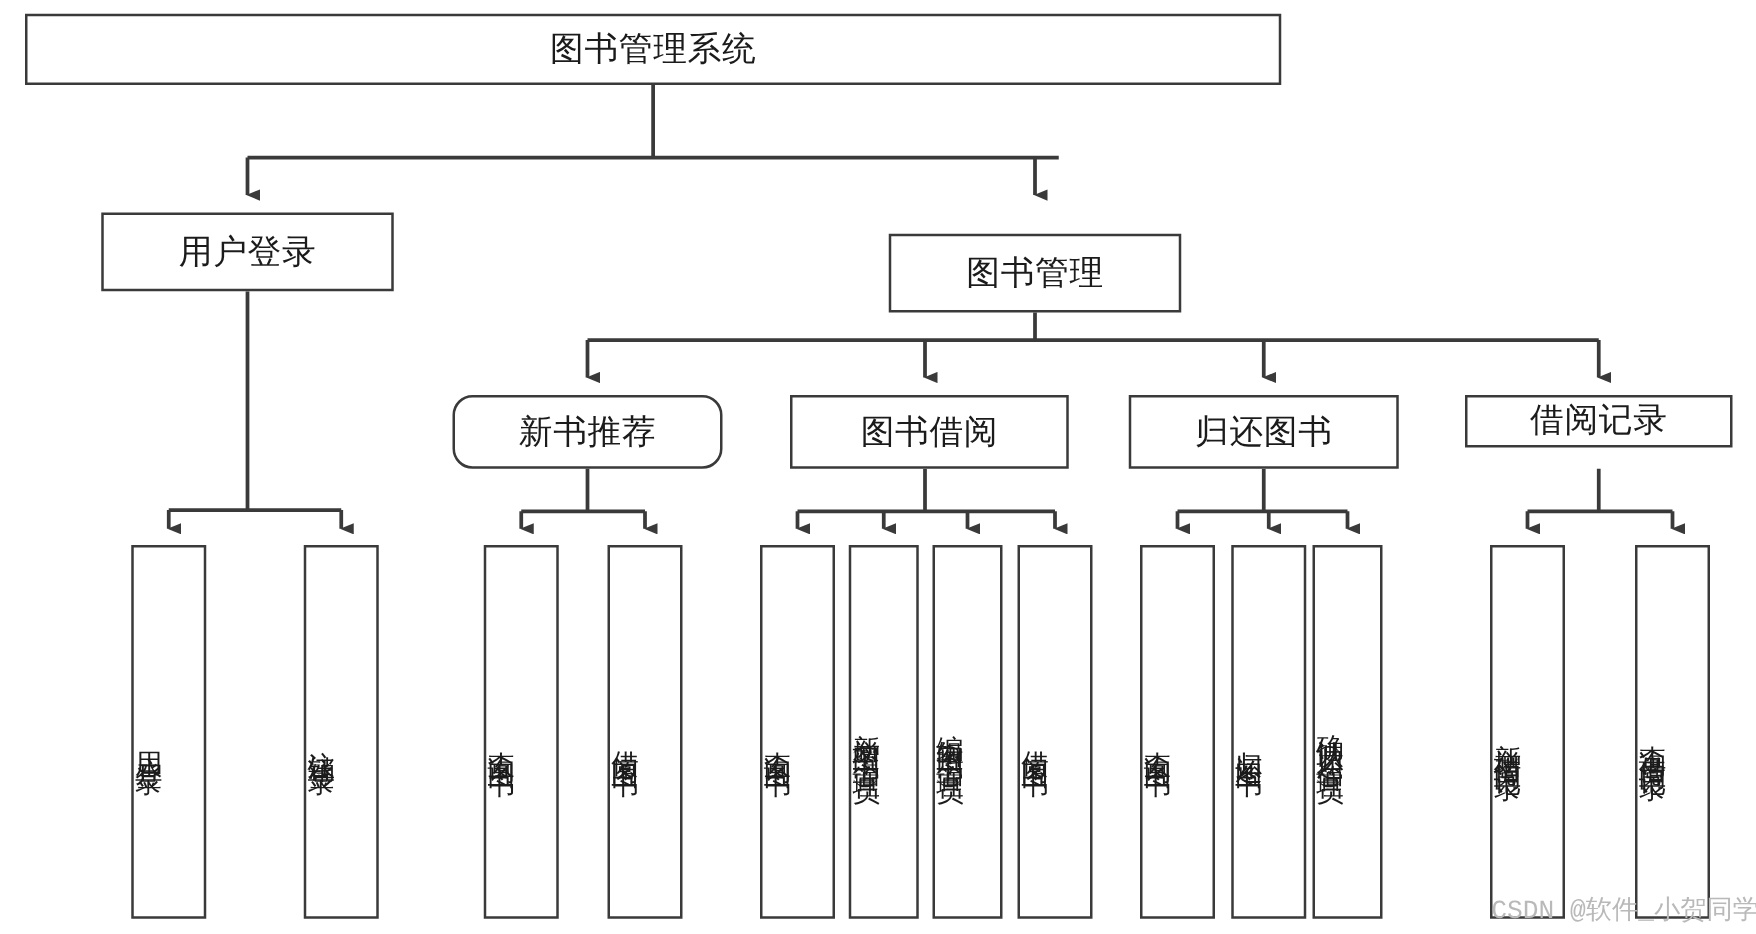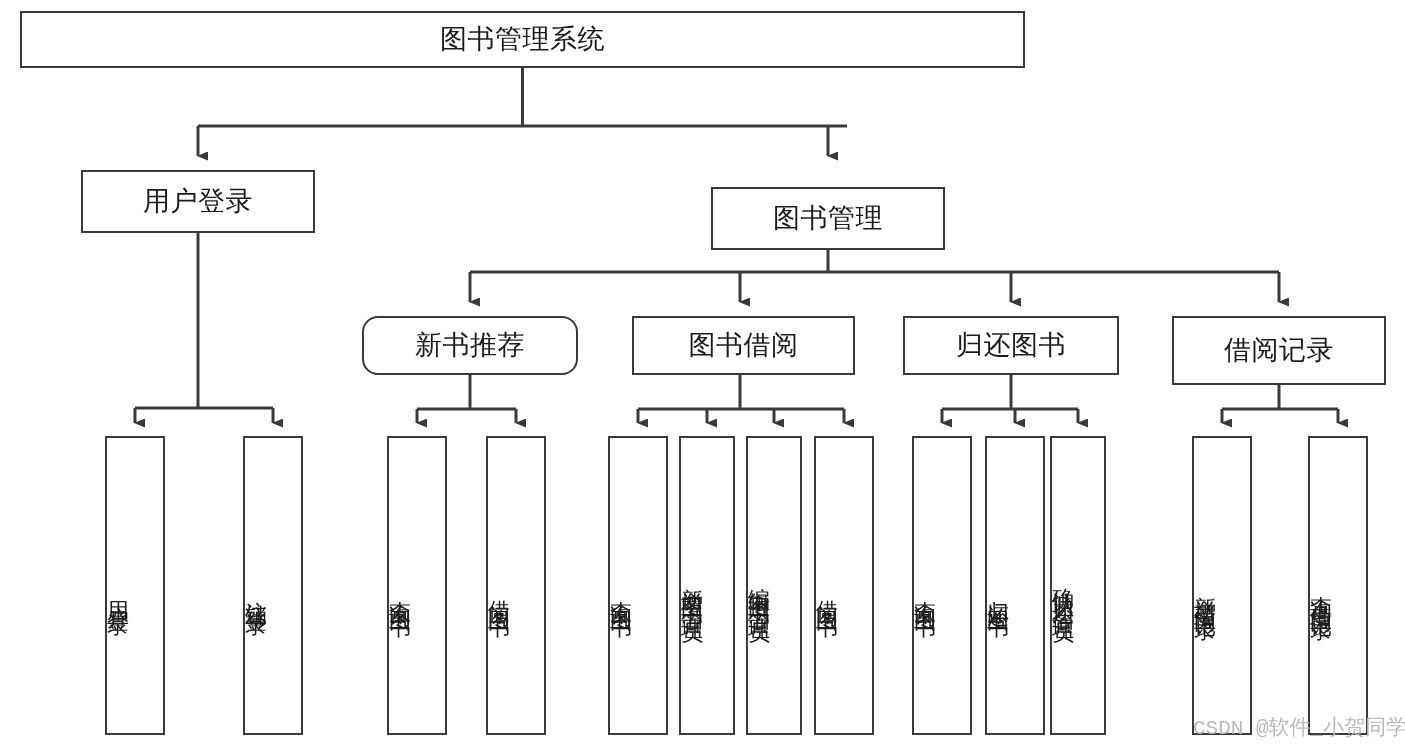--- a/index.html
+++ b/index.html
@@ -155,21 +155,21 @@
 
   <div class="node-box" style="left:362px; top:316px; width:216px; height:59px;border-radius:16px;">
     <span class="node-label-h">新书推荐</span>
   </div>
   <div class="node-box" style="left:632px; top:316px; width:223px; height:59px;">
     <span class="node-label-h">图书借阅</span>
   </div>
   <div class="node-box" style="left:903px; top:316px; width:216px; height:59px;">
     <span class="node-label-h">归还图书</span>
   </div>
-  <div class="node-box" style="left:1172px; top:316px; width:214px; height:69px;">
+  <div class="node-box" style="left:1172px; top:316px; width:214px; height:42px;">
     <span class="node-label-h">借阅记录</span>
   </div>
 
   <div class="node-box vertical" style="left:105px; top:436px; width:60px; height:299px;">
     <span class="node-label-v">用户登录</span>
   </div>
   <div class="node-box vertical" style="left:243px; top:436px; width:60px; height:299px;">
     <span class="node-label-v">注销登录</span>
   </div>
   <div class="node-box vertical" style="left:387px; top:436px; width:60px; height:299px;">

